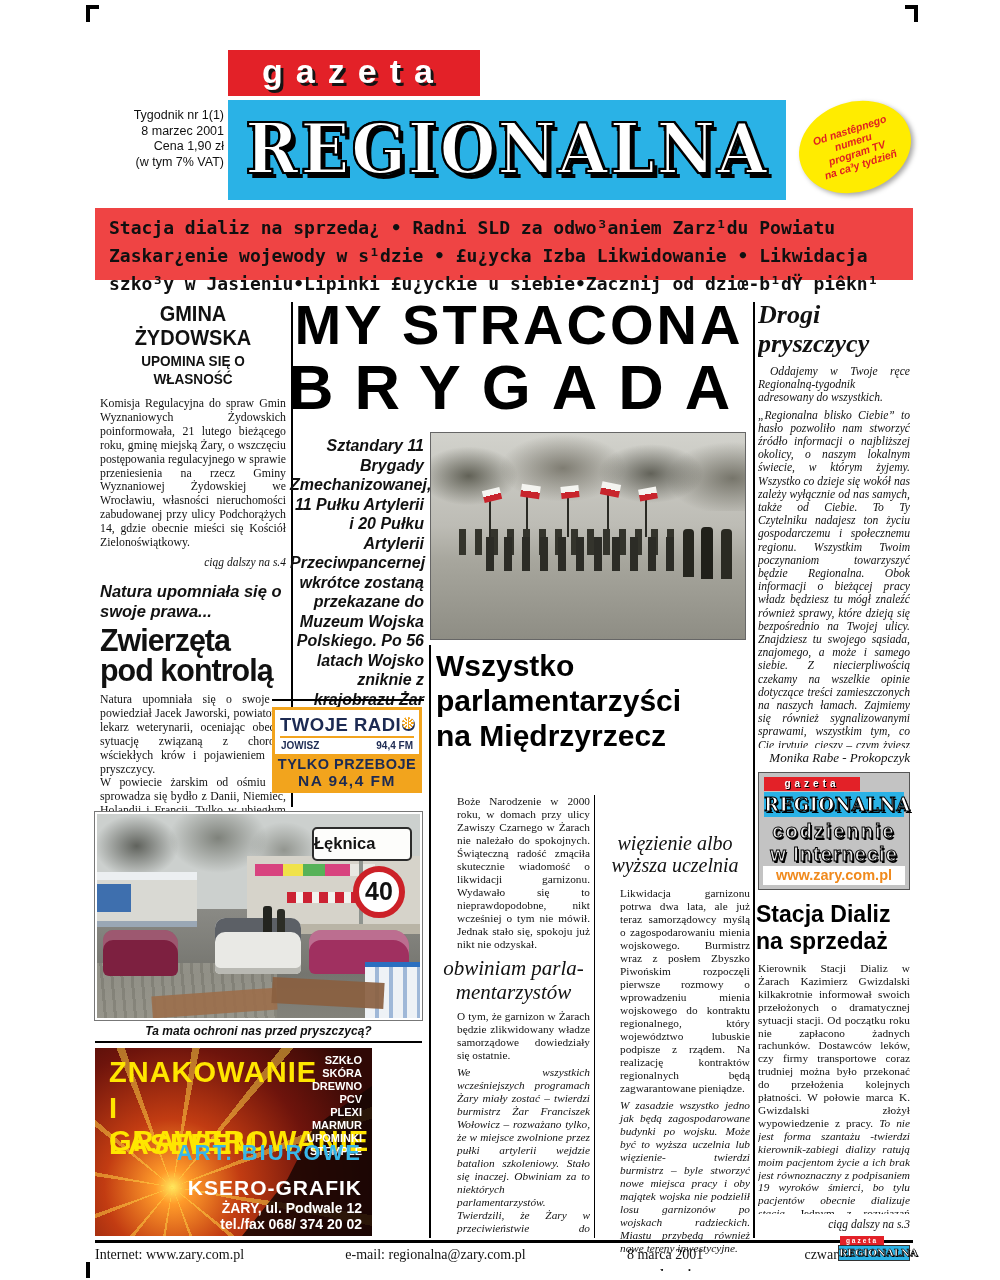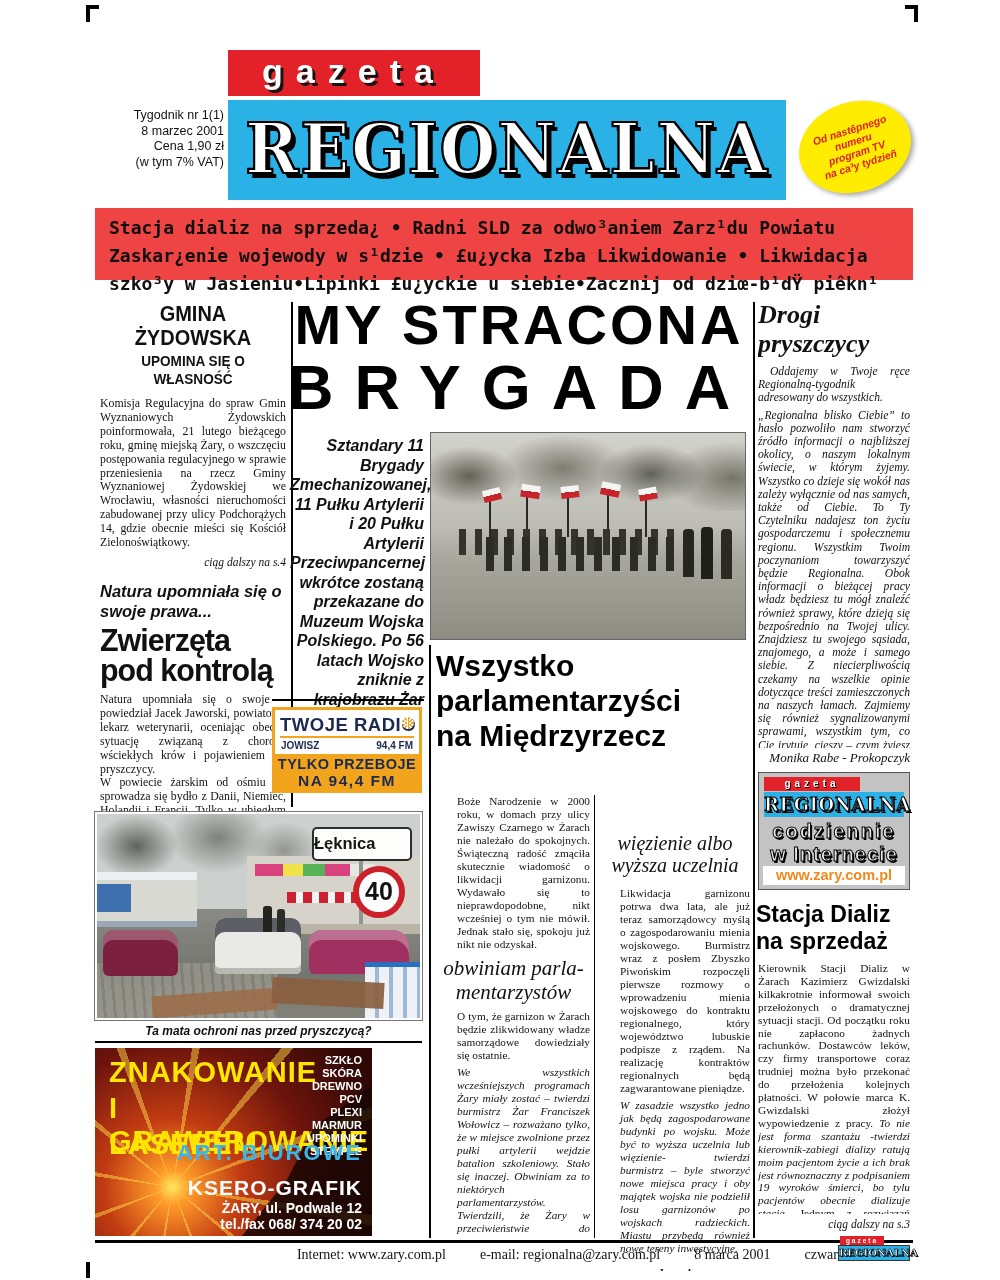--- a/index.html
+++ b/index.html
@@ -262,21 +262,21 @@
       <div>UPOMINKI</div>
       <div>STEMPLE</div>
     </div>
     <div class="sans" style="position:absolute;right:10px;top:92px;font-size:22px;font-weight:bold;color:#37b6e9;letter-spacing:2px;">ART. BIUROWE</div>
     <div class="sans" style="position:absolute;right:10px;top:128px;font-size:21px;font-weight:bold;color:#fff;letter-spacing:1px;">KSERO-GRAFIK</div>
     <div class="sans" style="position:absolute;right:10px;top:152px;font-size:14px;font-weight:bold;color:#fff;">ŻARY, ul. Podwale 12</div>
     <div class="sans" style="position:absolute;right:10px;top:168px;font-size:14px;font-weight:bold;color:#fff;">tel./fax 068/ 374 20 02</div>
   </div>
 
   <div class="abs hrule" style="left:95px;top:1240px;width:818px;height:2.5px;"></div>
-  <div class="abs serif" style="left:95px;top:1247px;width:760px;display:flex;justify-content:flex-end;gap:34px;font-size:14px;color:#111;">
+  <div class="abs serif" style="left:95px;top:1247px;width:760px;display:flex;justify-content:space-between;gap:34px;font-size:14px;color:#111;">
     <span>Internet: www.zary.com.pl</span>
     <span>e-mail: regionalna@zary.com.pl</span>
     <span>8 marca 2001</span>
     <span>czwartek</span>
   </div>
   <div class="abs" style="left:838px;top:1236px;width:72px;height:28px;">
     <div style="width:44px;height:9px;background:#e32128;margin-left:2px;">
       <div class="sans" style="font-size:6.5px;font-weight:bold;color:#fff;letter-spacing:2px;text-align:center;line-height:9px;">gazeta</div>
     </div>
     <div style="width:72px;height:16px;background:#2ab2e6;border:1px solid #333;box-sizing:border-box;">

